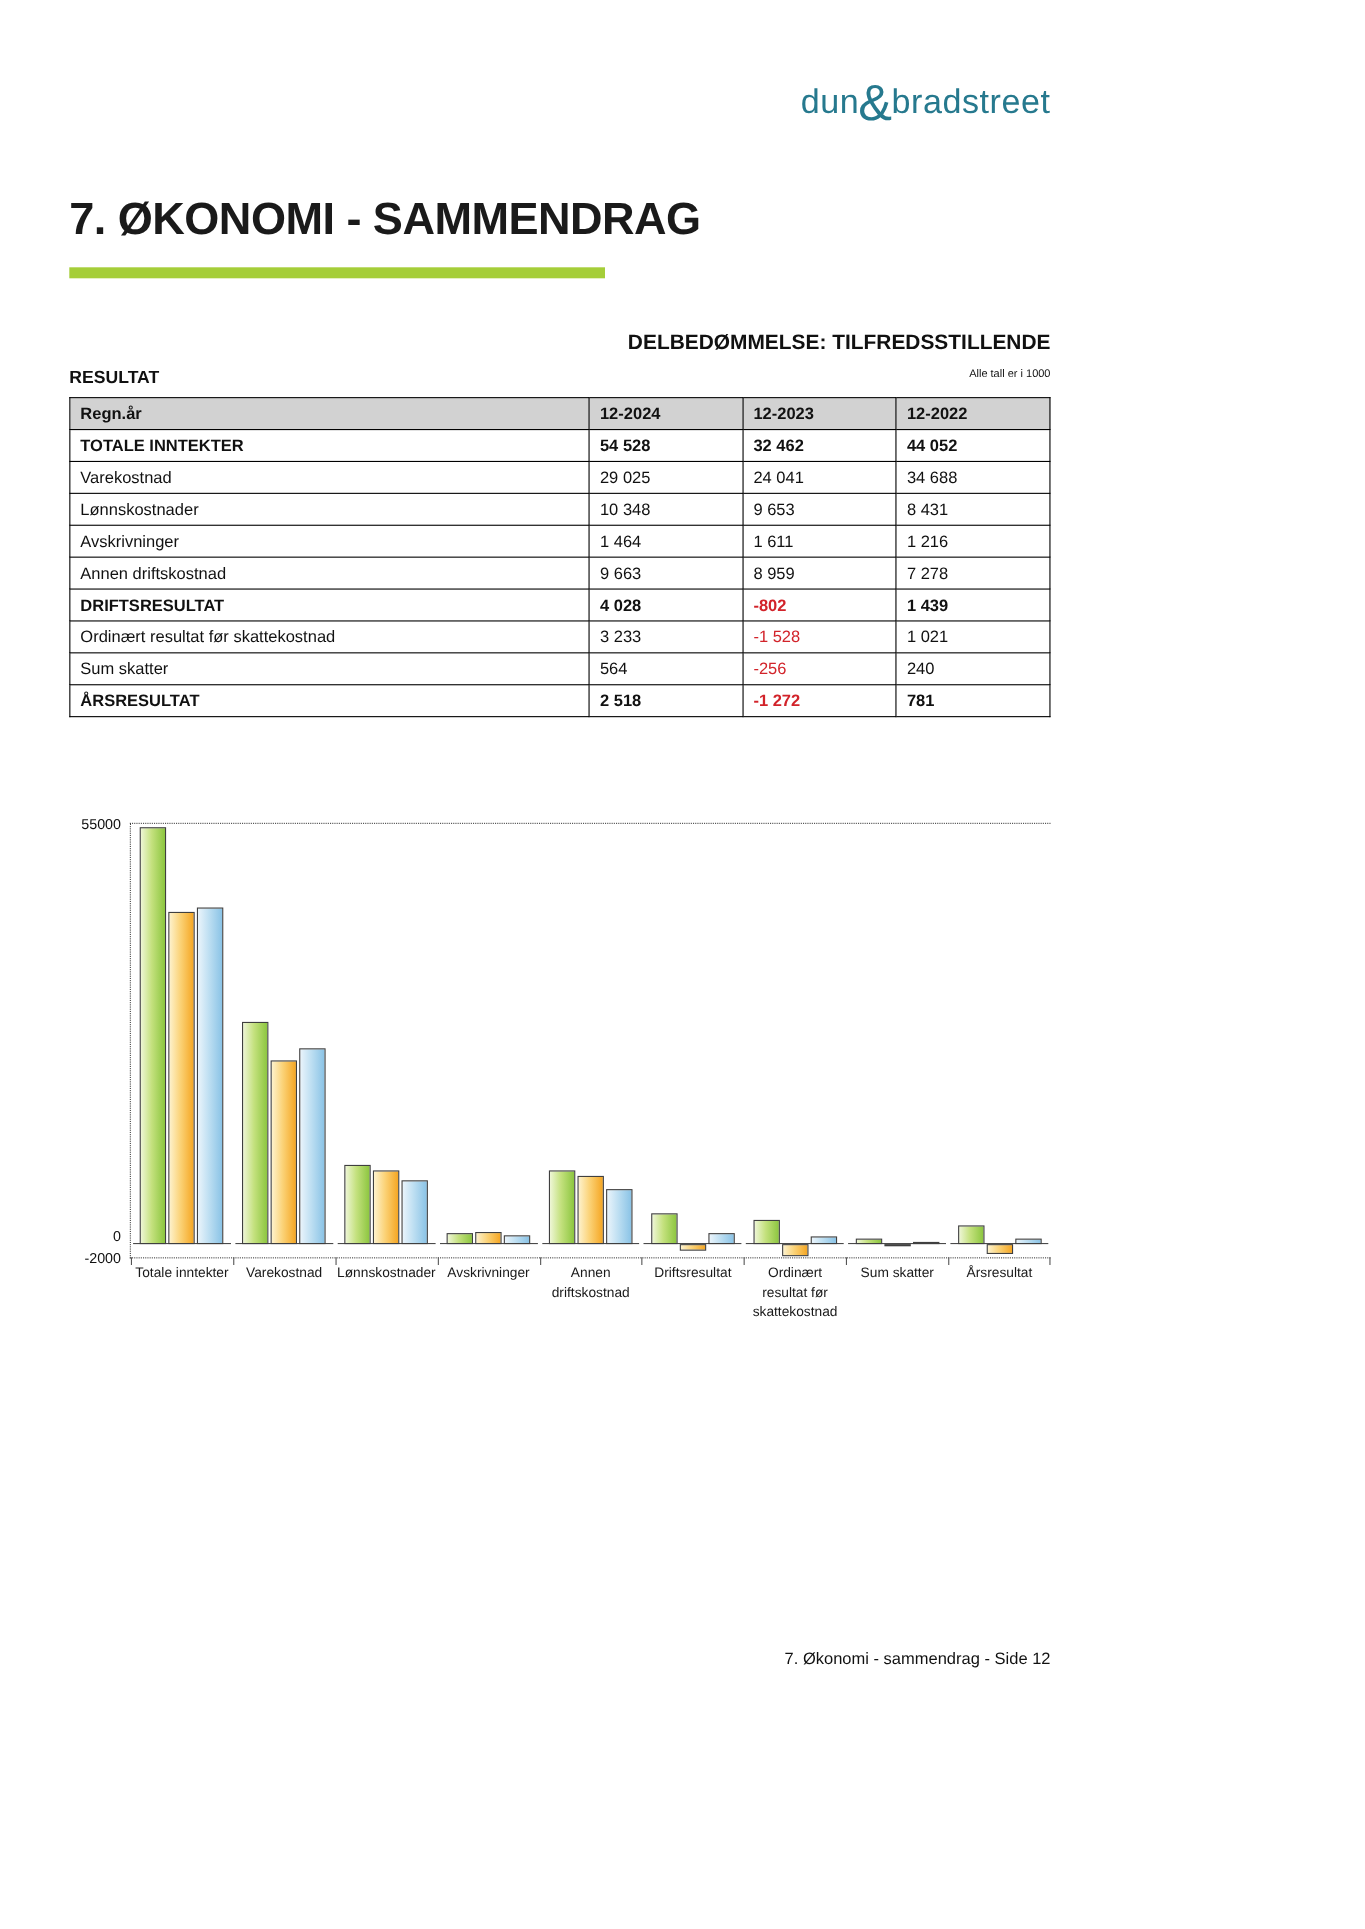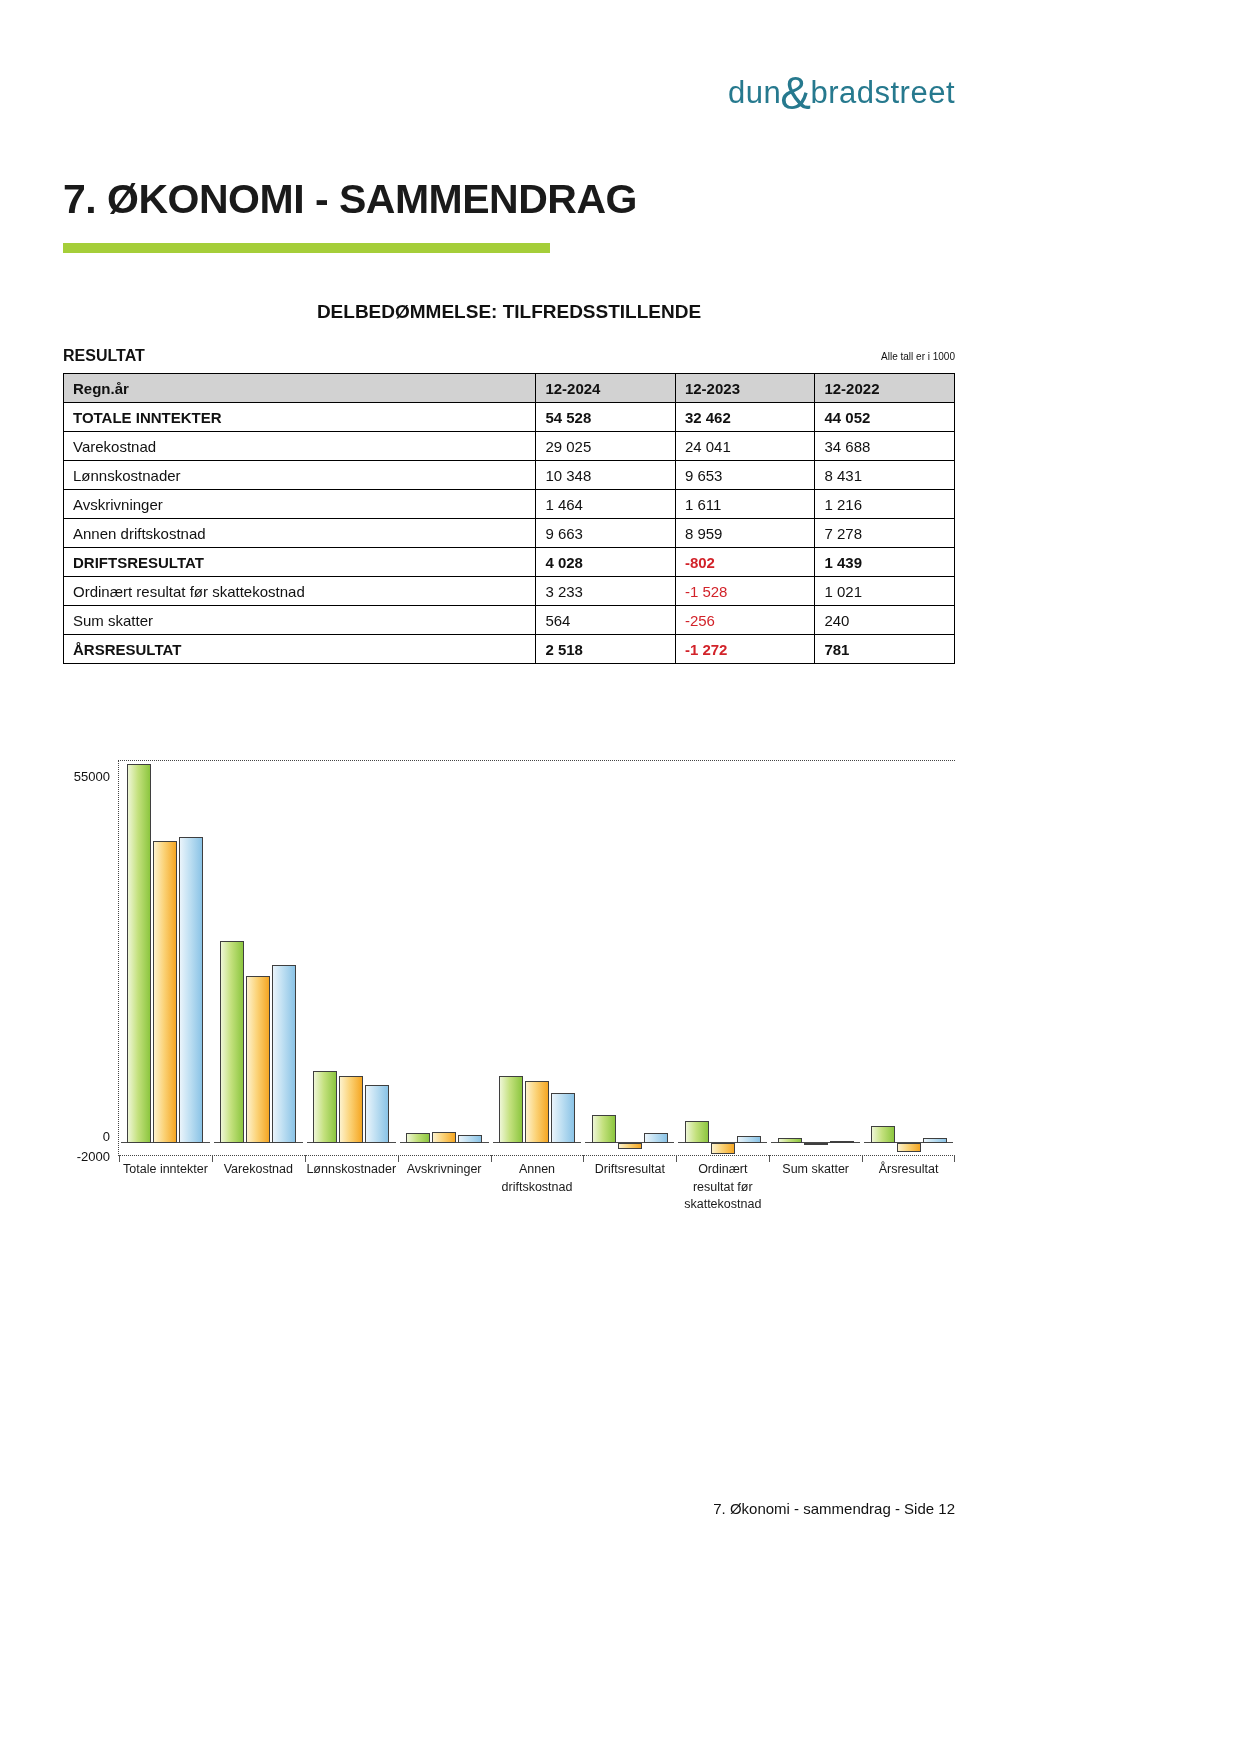--- a/index.html
+++ b/index.html
@@ -14,22 +14,22 @@
   
   .logo-row { margin-top:66px; text-align:right; }
   .logo { display:inline-block; color:var(--logo-teal,#26798e); font-size:31px; letter-spacing:0.5px; white-space:nowrap; }
   .logo .amp { font-size:46px; font-weight:400; vertical-align:-6px; margin:0 -1px; }
 
   
   h1.title { margin-top:56px; font-size:41px; font-weight:700; letter-spacing:-0.5px; color:#1a1a1a; }
   .title-rule { margin-top:20px; width:487px; height:10px; background:var(--accent-green,#a5ce39); }
 
   
-  .assessment { margin-top:48px; text-align:center; font-size:19px; font-weight:700; color:#111; }
-  .meta-row { margin-top:24px; display:flex; justify-content:space-between; align-items:center; }
+  .assessment { margin-top:48px; text-align:right; font-size:19px; font-weight:700; color:#111; }
+  .meta-row { margin-top:12px; display:flex; justify-content:space-between; align-items:flex-start; }
   .meta-row .tbl-title { font-size:16px; font-weight:700; }
   .meta-row .unit-note { font-size:10px; }
 
   
   table.result { margin-top:8px; width:100%; border-collapse:collapse; font-size:15px; }
   table.result th, table.result td {
     border:1px solid #000; padding:4px 9px; height:29px; vertical-align:middle;
   }
   table.result thead th { background:#d2d2d2; font-weight:700; text-align:left; }
   table.result th.num, table.result td.num { text-align:left; }
@@ -149,21 +149,21 @@
             <td>ÅRSRESULTAT</td>
             <td class="num">2 518</td>
             <td class="num neg">-1 272</td>
             <td class="num">781</td>
           </tr>
         </tbody>
     </table>
 
     <div class="chart-wrap">
       <div class="y-col" id="y-labels">
-          <div class="y-label" style="top: 16px;">55000</div>
+          <div class="y-label" style="top: 1px;">55000</div>
           <div class="y-label" style="top: 376.105px;">0</div>
           <div class="y-label" style="top: 396px;">-2000</div>
         </div>
       <div class="plot-col">
         <div class="plot">
           <div class="plot-inner" id="plot">
               <div class="bar-group">
                 <div class="zero-seg" style="top: 381.105px;"></div>
                 <div class="bar s2024" style="height: 378.826px; left: calc(50% - 38px); top: 3.27916px;"></div>
                 <div class="bar s2023" style="height: 301.947px; left: calc(50% - 12px); top: 80.1587px;"></div>

